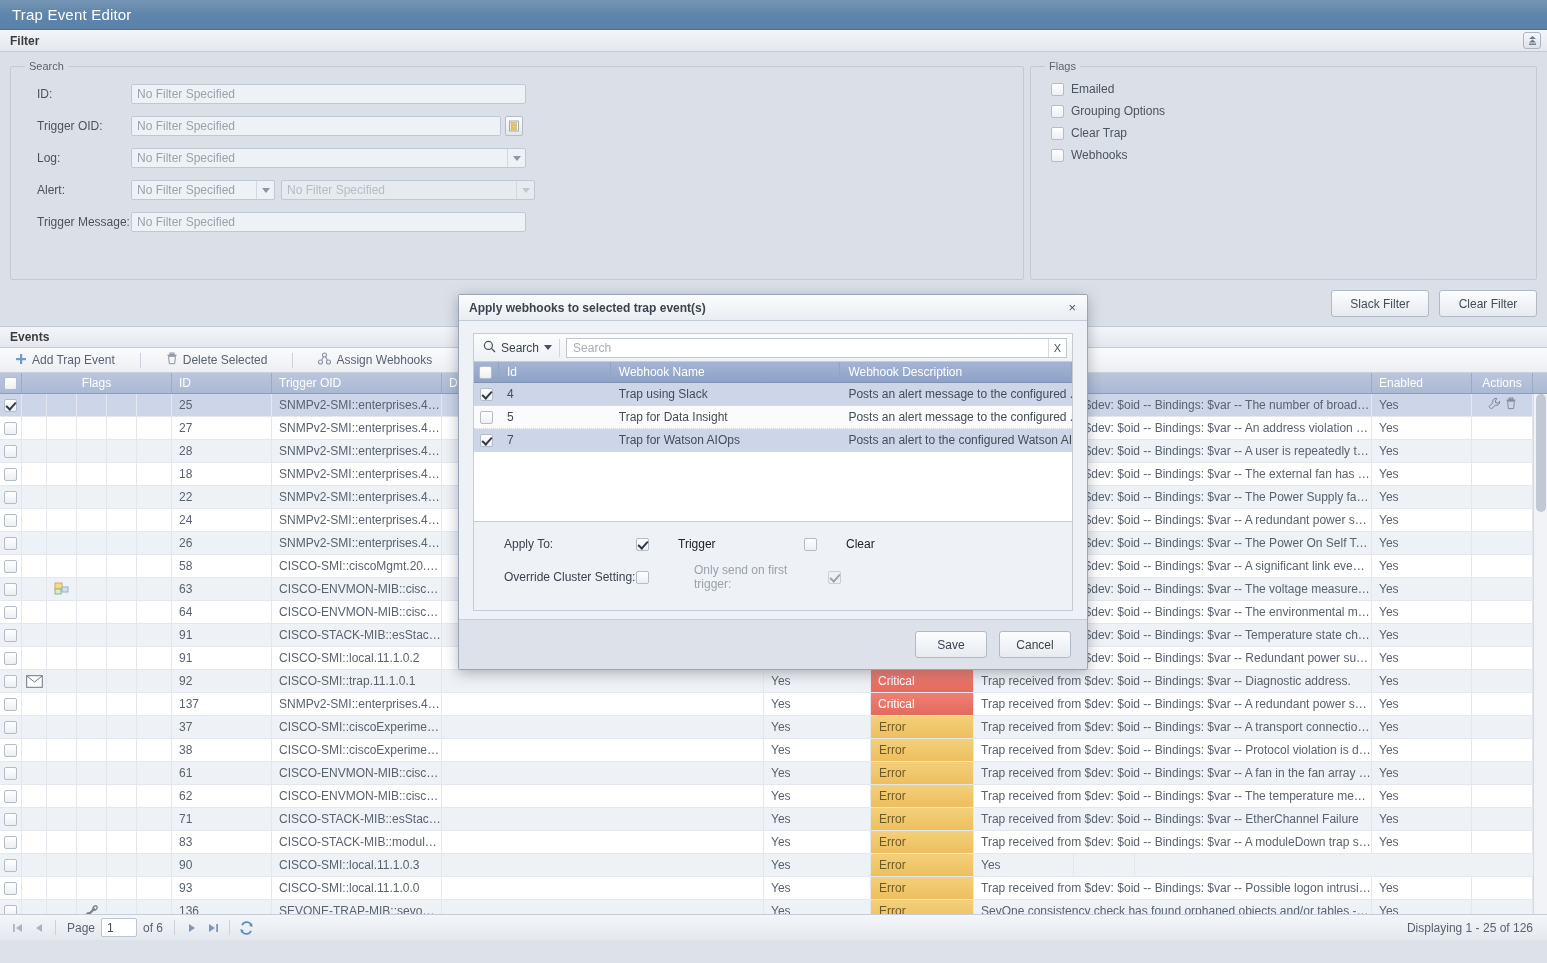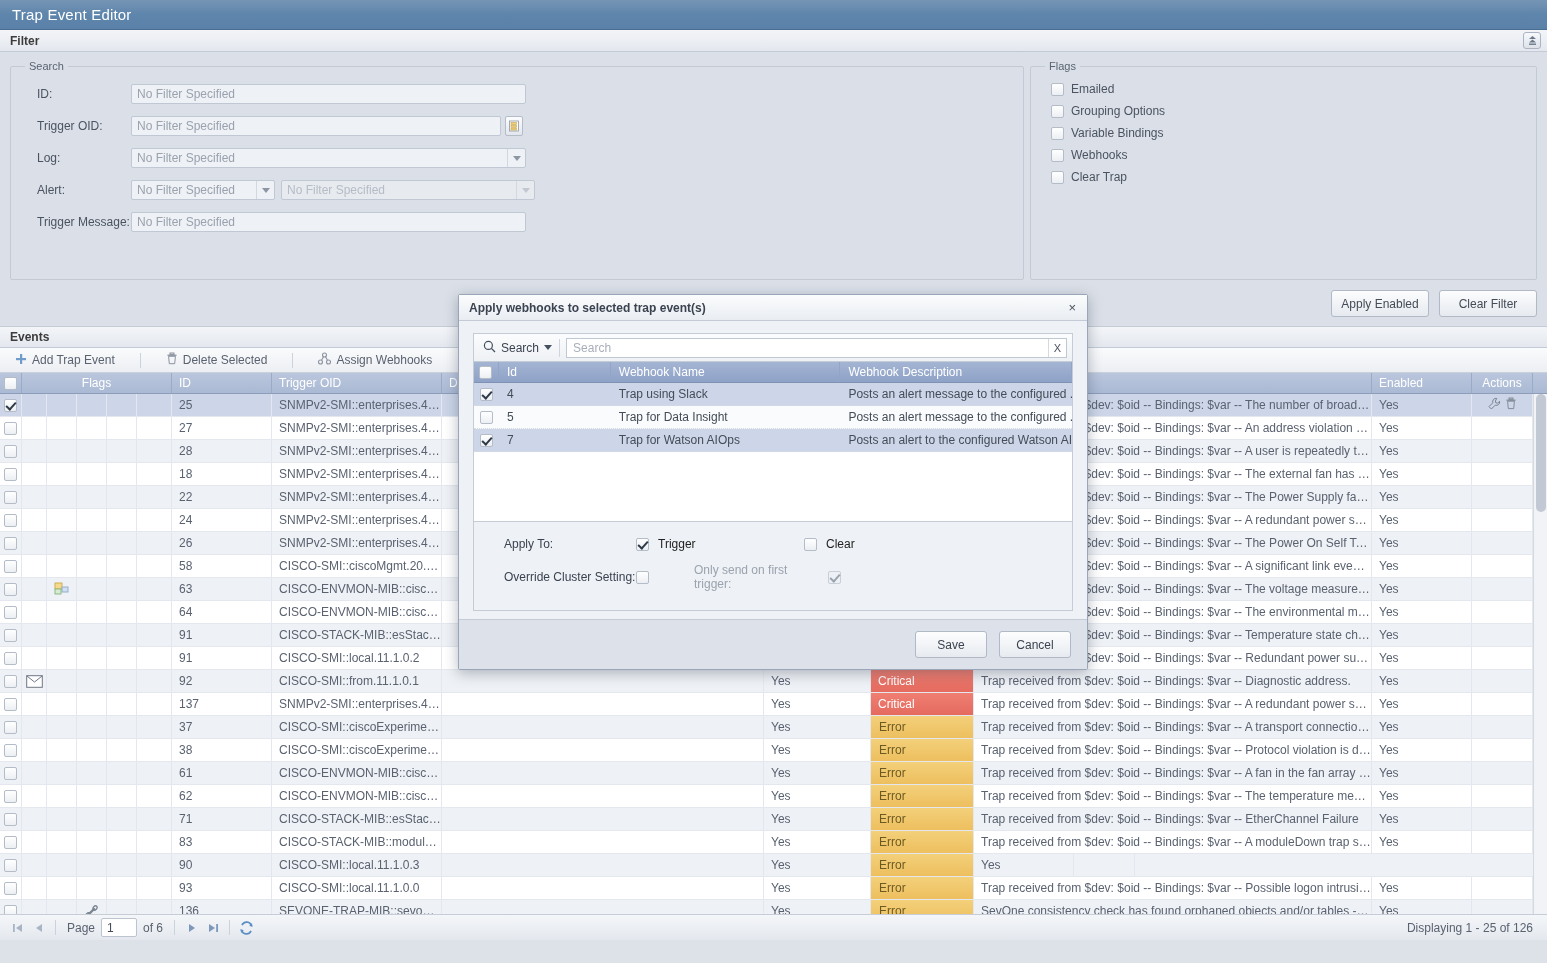--- a/index.html
+++ b/index.html
@@ -249,21 +249,21 @@
   .m-gc.ctr { justify-content:center;padding-left:0; }
   .m-gridbody { height: 138px; background:#fff; }
 
   .m-apply {
     border:1px solid #c5ccd6; border-top:none;
     background:#eef1f5; padding: 10px 0 12px 0;
   }
   .ar { display:flex; align-items:center; }
   .ar .alabel { width:162px; font-size:12px;color:#3b4350;padding-left:30px; }
   .ar .alabel.dim { color:#9aa3ae; }
-  .ar .opt { display:flex;align-items:center;gap:2px;font-size:12px;color:#222; }
+  .ar .opt { display:flex;align-items:center;gap:22px;font-size:12px;color:#222; }
   .m-foot {
     position:absolute; left:0; right:0; bottom:0; height:50px;
     background:#dde2ea; border-top:1px solid #c5ccd6;
     display:flex;align-items:center;justify-content:flex-end;gap:12px;padding-right:16px;
   }
   .m-btn {
     width:72px;height:27px;border:1px solid #b0b9c5;border-radius:3px;
     background: linear-gradient(to bottom,#fdfdfe 0%,#f2f4f7 50%,#e7ebf0 100%);
     font-size:12px;color:#3b4350;display:flex;align-items:center;justify-content:center;cursor:pointer;
   }
@@ -354,35 +354,31 @@
       <div class="chkrow">
         <span class="cbx"></span>
         <span class="clbl">Emailed</span>
       </div>
       <div class="chkrow">
         <span class="cbx"></span>
         <span class="clbl">Grouping Options</span>
       </div>
       <div class="chkrow">
         <span class="cbx"></span>
-        <span class="clbl">Variable Bindings</span>
+        <span class="clbl">Clear Trap</span>
       </div>
       <div class="chkrow">
         <span class="cbx"></span>
         <span class="clbl">Webhooks</span>
       </div>
-      <div class="chkrow">
-        <span class="cbx"></span>
-        <span class="clbl">Clear Trap</span>
-      </div>
     </fieldset>
   </div>
 
   <div class="filter-actions">
-    <div class="btn">Apply Enabled</div>
+    <div class="btn">Slack Filter</div>
     <div class="btn">Clear Filter</div>
   </div>
 
   <div class="events-head">
     <div class="lbl">Events</div>
   </div>
 
   <div class="toolbar">
     <div class="tb-item">
       <span>
@@ -833,21 +829,21 @@
             </svg>
           </div>
           <div class="gc ctr" style="width:30px;"></div>
           <div class="gc ctr" style="width:30px;"></div>
           <div class="gc ctr" style="width:30px;"></div>
           <div class="gc ctr" style="width:35px;"></div>
           <div class="gc" style="width:100px;">
             <span class="t">92</span>
           </div>
           <div class="gc" style="width:170px;">
-            <span class="t">CISCO-SMI::from.11.1.0.1</span>
+            <span class="t">CISCO-SMI::trap.11.1.0.1</span>
           </div>
           <div class="gc" style="width:322px;">
             <span class="t"></span>
           </div>
           <div class="gc" style="width:107px;">
             <span class="t">Yes</span>
           </div>
           <div class="gc" style="width:103px;padding-left:0;">
             <span class="sev critical">Critical</span>
           </div>

